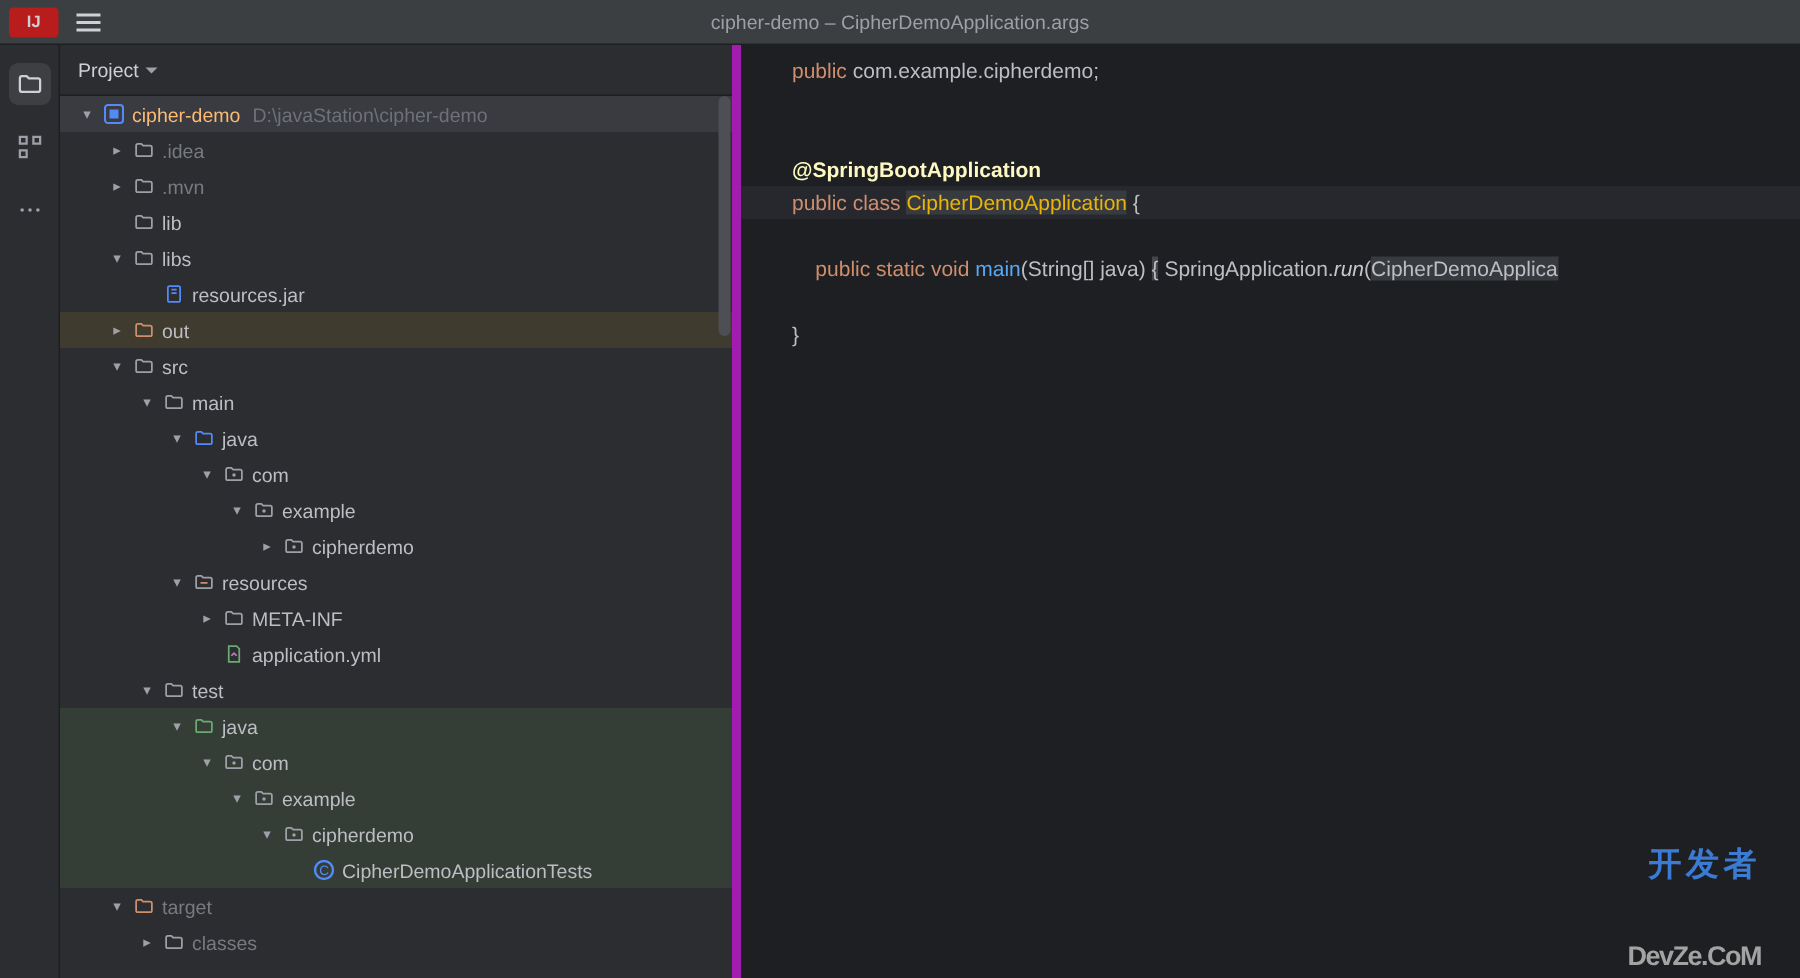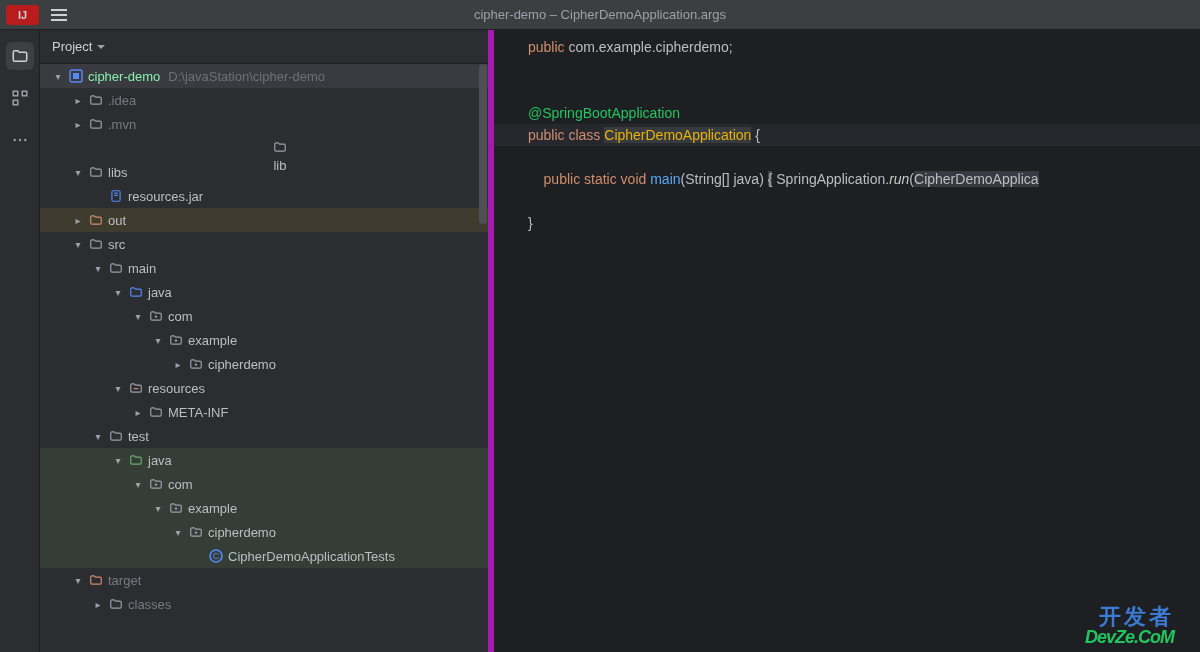--- a/index.html
+++ b/index.html
@@ -33,29 +33,29 @@
 .ic { width:16px; height:16px; display:flex; align-items:center; justify-content:center; }
 svg { display:block; }
 
 
 .editor { position:absolute; left:494px; top:30px; right:0; bottom:0; background:#1e1f22; font-family: "JetBrains Mono", Menlo, Consolas, monospace; font-size:14px; line-height:22px; padding-top:6px; overflow:hidden; }
 .code-line { white-space:pre; padding-left:34px; color:#bcbec4; }
 .cur-line { background:#26282e; }
 .k-kw { color:#cf8e6d; }
 .k-fn { color:#56a8f5; }
 .k-fn2 { color:#c8c8c8; font-style:italic; }
-.k-ann { color:#22c55e; }
+.k-ann { color:#fef9c3;font-weight:bold; }
 .k-cls { color:#eab308; }
 .k-fold { background:#43454a; border-radius:3px; padding:0 4px; }
 .k-brace { background:#43454a; }
 
 
 .watermark { position:absolute; right:26px; bottom:6px; color:#3b7bd4; text-align:right; font-family:"Microsoft YaHei",sans-serif; line-height:1; }
 .watermark .cn{ font-size:22px; font-weight:700; letter-spacing:3px; }
-.watermark .en{ font-size:18px; color:#22c55e; font-style:italic; font-weight:700; letter-spacing:-1px; }
+.watermark .en{ font-size:18px; color:#a3a3a3; font-weight:700; letter-spacing:-1px;margin-top:41px; }
 
 
 .sb { position:absolute; right:0; top:0; width:10px; height:100%; }
 .sb-thumb { position:absolute; right:1px; width:8px; background:#4d4f54; border-radius:4px; }
 </style>
 </head>
 <body>
 
 <div class="titlebar">
   <div class="titlebar-left">
@@ -101,21 +101,21 @@
   <div class="tree" id="tree">
 
     <div class="row sel" style="padding-left:12px">
       <span class="chev">▾</span>
       <span class="ic">
         <svg width="14" height="14" viewBox="0 0 14 14">
             <rect x="1" y="1" width="12" height="12" rx="2" fill="none" stroke="#548af7" stroke-width="1.4"></rect>
             <rect x="4" y="4" width="6" height="6" fill="#548af7"></rect>
           </svg>
       </span>
-      <span class="lbl" style="color:#86efac;font-weight:500">cipher-demo</span>
+      <span class="lbl" style="color:#fdba74;font-weight:500">cipher-demo</span>
       <span class="lbl dim">D:\javaStation\cipher-demo</span>
     </div>
     <div id="rows">
         <div class="row" style="padding-left: 32px;">
           <span class="chev">▸</span>
           <span class="ic">
             <svg width="14" height="14" viewBox="0 0 24 24" fill="none" stroke="#9da0a8" stroke-width="2">
               <path d="M3 7a2 2 0 0 1 2-2h4l2 2h8a2 2 0 0 1 2 2v8a2 2 0 0 1-2 2H5a2 2 0 0 1-2-2V7z"></path>
             </svg>
           </span>
@@ -123,21 +123,21 @@
         </div>
         <div class="row" style="padding-left: 32px;">
           <span class="chev">▸</span>
           <span class="ic">
             <svg width="14" height="14" viewBox="0 0 24 24" fill="none" stroke="#9da0a8" stroke-width="2">
               <path d="M3 7a2 2 0 0 1 2-2h4l2 2h8a2 2 0 0 1 2 2v8a2 2 0 0 1-2 2H5a2 2 0 0 1-2-2V7z"></path>
             </svg>
           </span>
           <span class="lbl ex">.mvn</span>
         </div>
-        <div class="row" style="padding-left: 32px; flex-direction: column;">
+        <div class="row" style="padding-left: 32px;">
           <span class="chev"> </span>
           <span class="ic">
             <svg width="14" height="14" viewBox="0 0 24 24" fill="none" stroke="#9da0a8" stroke-width="2">
               <path d="M3 7a2 2 0 0 1 2-2h4l2 2h8a2 2 0 0 1 2 2v8a2 2 0 0 1-2 2H5a2 2 0 0 1-2-2V7z"></path>
             </svg>
           </span>
           <span class="lbl">lib</span>
         </div>
         <div class="row" style="padding-left: 32px;">
           <span class="chev">▾</span>
@@ -235,20 +235,30 @@
           <span class="lbl">resources</span>
         </div>
         <div class="row" style="padding-left: 92px;">
           <span class="chev">▸</span>
           <span class="ic">
             <svg width="14" height="14" viewBox="0 0 24 24" fill="none" stroke="#9da0a8" stroke-width="2">
               <path d="M3 7a2 2 0 0 1 2-2h4l2 2h8a2 2 0 0 1 2 2v8a2 2 0 0 1-2 2H5a2 2 0 0 1-2-2V7z"></path>
             </svg>
           </span>
           <span class="lbl">META-INF</span>
+        </div>
+        <div class="row" style="padding-left: 92px;">
+          <span class="chev"> </span>
+          <span class="ic">
+            <svg width="14" height="14" viewBox="0 0 24 24" fill="none" stroke="#6aab73" stroke-width="2">
+              <path d="M6 3h9l3 3v15H6z"></path>
+              <path d="M9 14l3-3 3 3" stroke="#c77dbb"></path>
+            </svg>
+          </span>
+          <span class="lbl">application.yml</span>
         </div>
         <div class="row" style="padding-left: 52px;">
           <span class="chev">▾</span>
           <span class="ic">
             <svg width="14" height="14" viewBox="0 0 24 24" fill="none" stroke="#9da0a8" stroke-width="2">
               <path d="M3 7a2 2 0 0 1 2-2h4l2 2h8a2 2 0 0 1 2 2v8a2 2 0 0 1-2 2H5a2 2 0 0 1-2-2V7z"></path>
             </svg>
           </span>
           <span class="lbl">test</span>
         </div>

